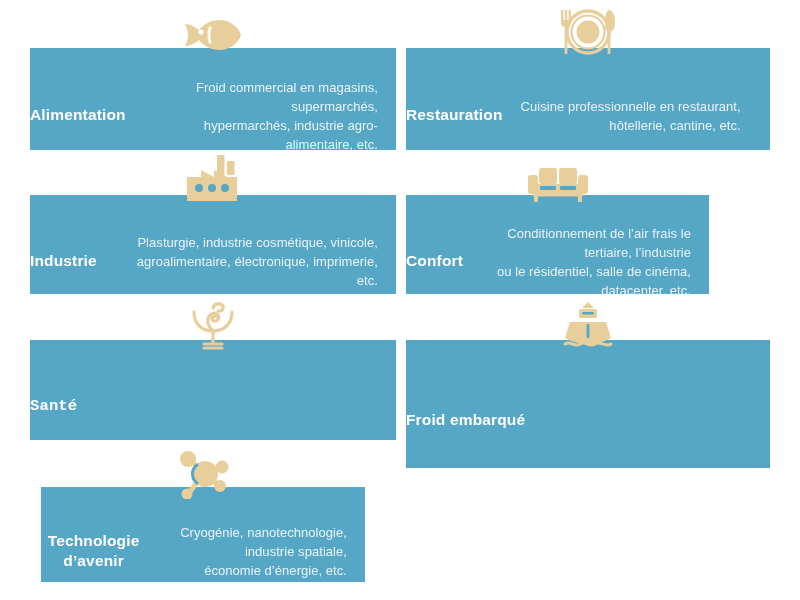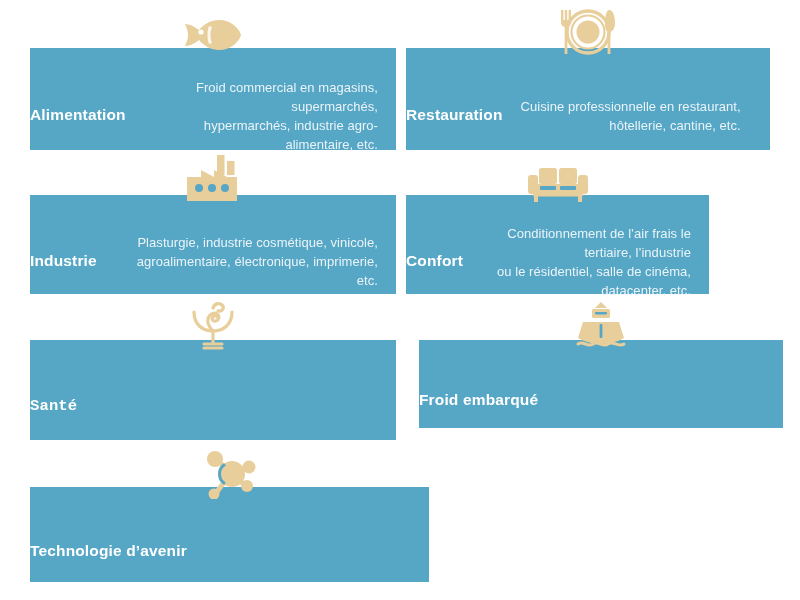--- a/index.html
+++ b/index.html
@@ -164,21 +164,21 @@
           <path d="M17 44 L35 44"></path>
           <path d="M17 48 L35 48"></path>
           <path d="M26 31 C22 27 20 23 21 19 C22 14 27 12 30 14 C33 16 32 20 29 21 C26 22 24 19 26 17 C28 15 31 16 31 18"></path>
           <path d="M26 8 C27 4 32 2 35 5 C38 8 35 12 31 11"></path>
         </g>
       </svg>
     </span>
     <div class="card-title">Santé</div>
   </div>
 
-  <div class="card" style="left:419px; top:340px; width:364px; height:88px;">
+  <div class="card" style="left:406px; top:340px; width:364px; height:128px;">
     <span class="icon icon-ship">
       <svg width="52" height="48" viewBox="0 0 52 48">
         <g fill="#e8ce9a">
 
           <path d="M26 0 L32 6 L20 6 Z"></path>
           <rect x="17" y="7" width="18" height="9" rx="1.5"></rect>
 
           <path d="M8 20 L44 20 L49 36 C42 40 34 42 26 42 C18 42 10 40 3 36 Z"></path>
         </g>
         <g fill="#56a6c5">
@@ -186,21 +186,21 @@
           <rect x="24.6" y="22" width="2.8" height="14" rx="1"></rect>
         </g>
         <g fill="none" stroke="#e8ce9a" stroke-width="3" stroke-linecap="round">
           <path d="M3 42 C8 38 13 46 18 42 C23 38 28 46 33 42 C38 38 43 46 49 42"></path>
         </g>
       </svg>
     </span>
     <div class="card-title">Froid embarqué</div>
   </div>
 
-  <div class="card" style="left:30px; top:487px; width:399px; height:95px;">
+  <div class="card" style="left:41px; top:487px; width:324px; height:95px;">
     <span class="icon icon-molecule">
       <svg width="62" height="48" viewBox="0 0 62 48">
         <g stroke="#e8ce9a" stroke-width="5" stroke-linecap="round" fill="none">
           <path d="M18 9 L32 22"></path>
           <path d="M32 22 L48 17"></path>
           <path d="M32 22 L46 34"></path>
           <path d="M32 22 L17 42"></path>
         </g>
         <g fill="#e8ce9a">
           <circle cx="33" cy="23" r="13"></circle>
@@ -208,15 +208,17 @@
           <circle cx="50" cy="16" r="6.5"></circle>
           <circle cx="48" cy="35" r="6"></circle>
           <circle cx="15" cy="43" r="5.5"></circle>
         </g>
         <g fill="none" stroke="#56a6c5" stroke-width="3" stroke-linecap="round">
           <path d="M25 14 C19 18 19 28 25 32"></path>
         </g>
       </svg>
     </span>
     <div class="card-title">Technologie d’avenir</div>
+    <div class="card-desc">Cryogénie, nanotechnologie, industrie spatiale,
+économie d’énergie, etc.</div>
   </div>
 
 </div>
 
 </body></html>

